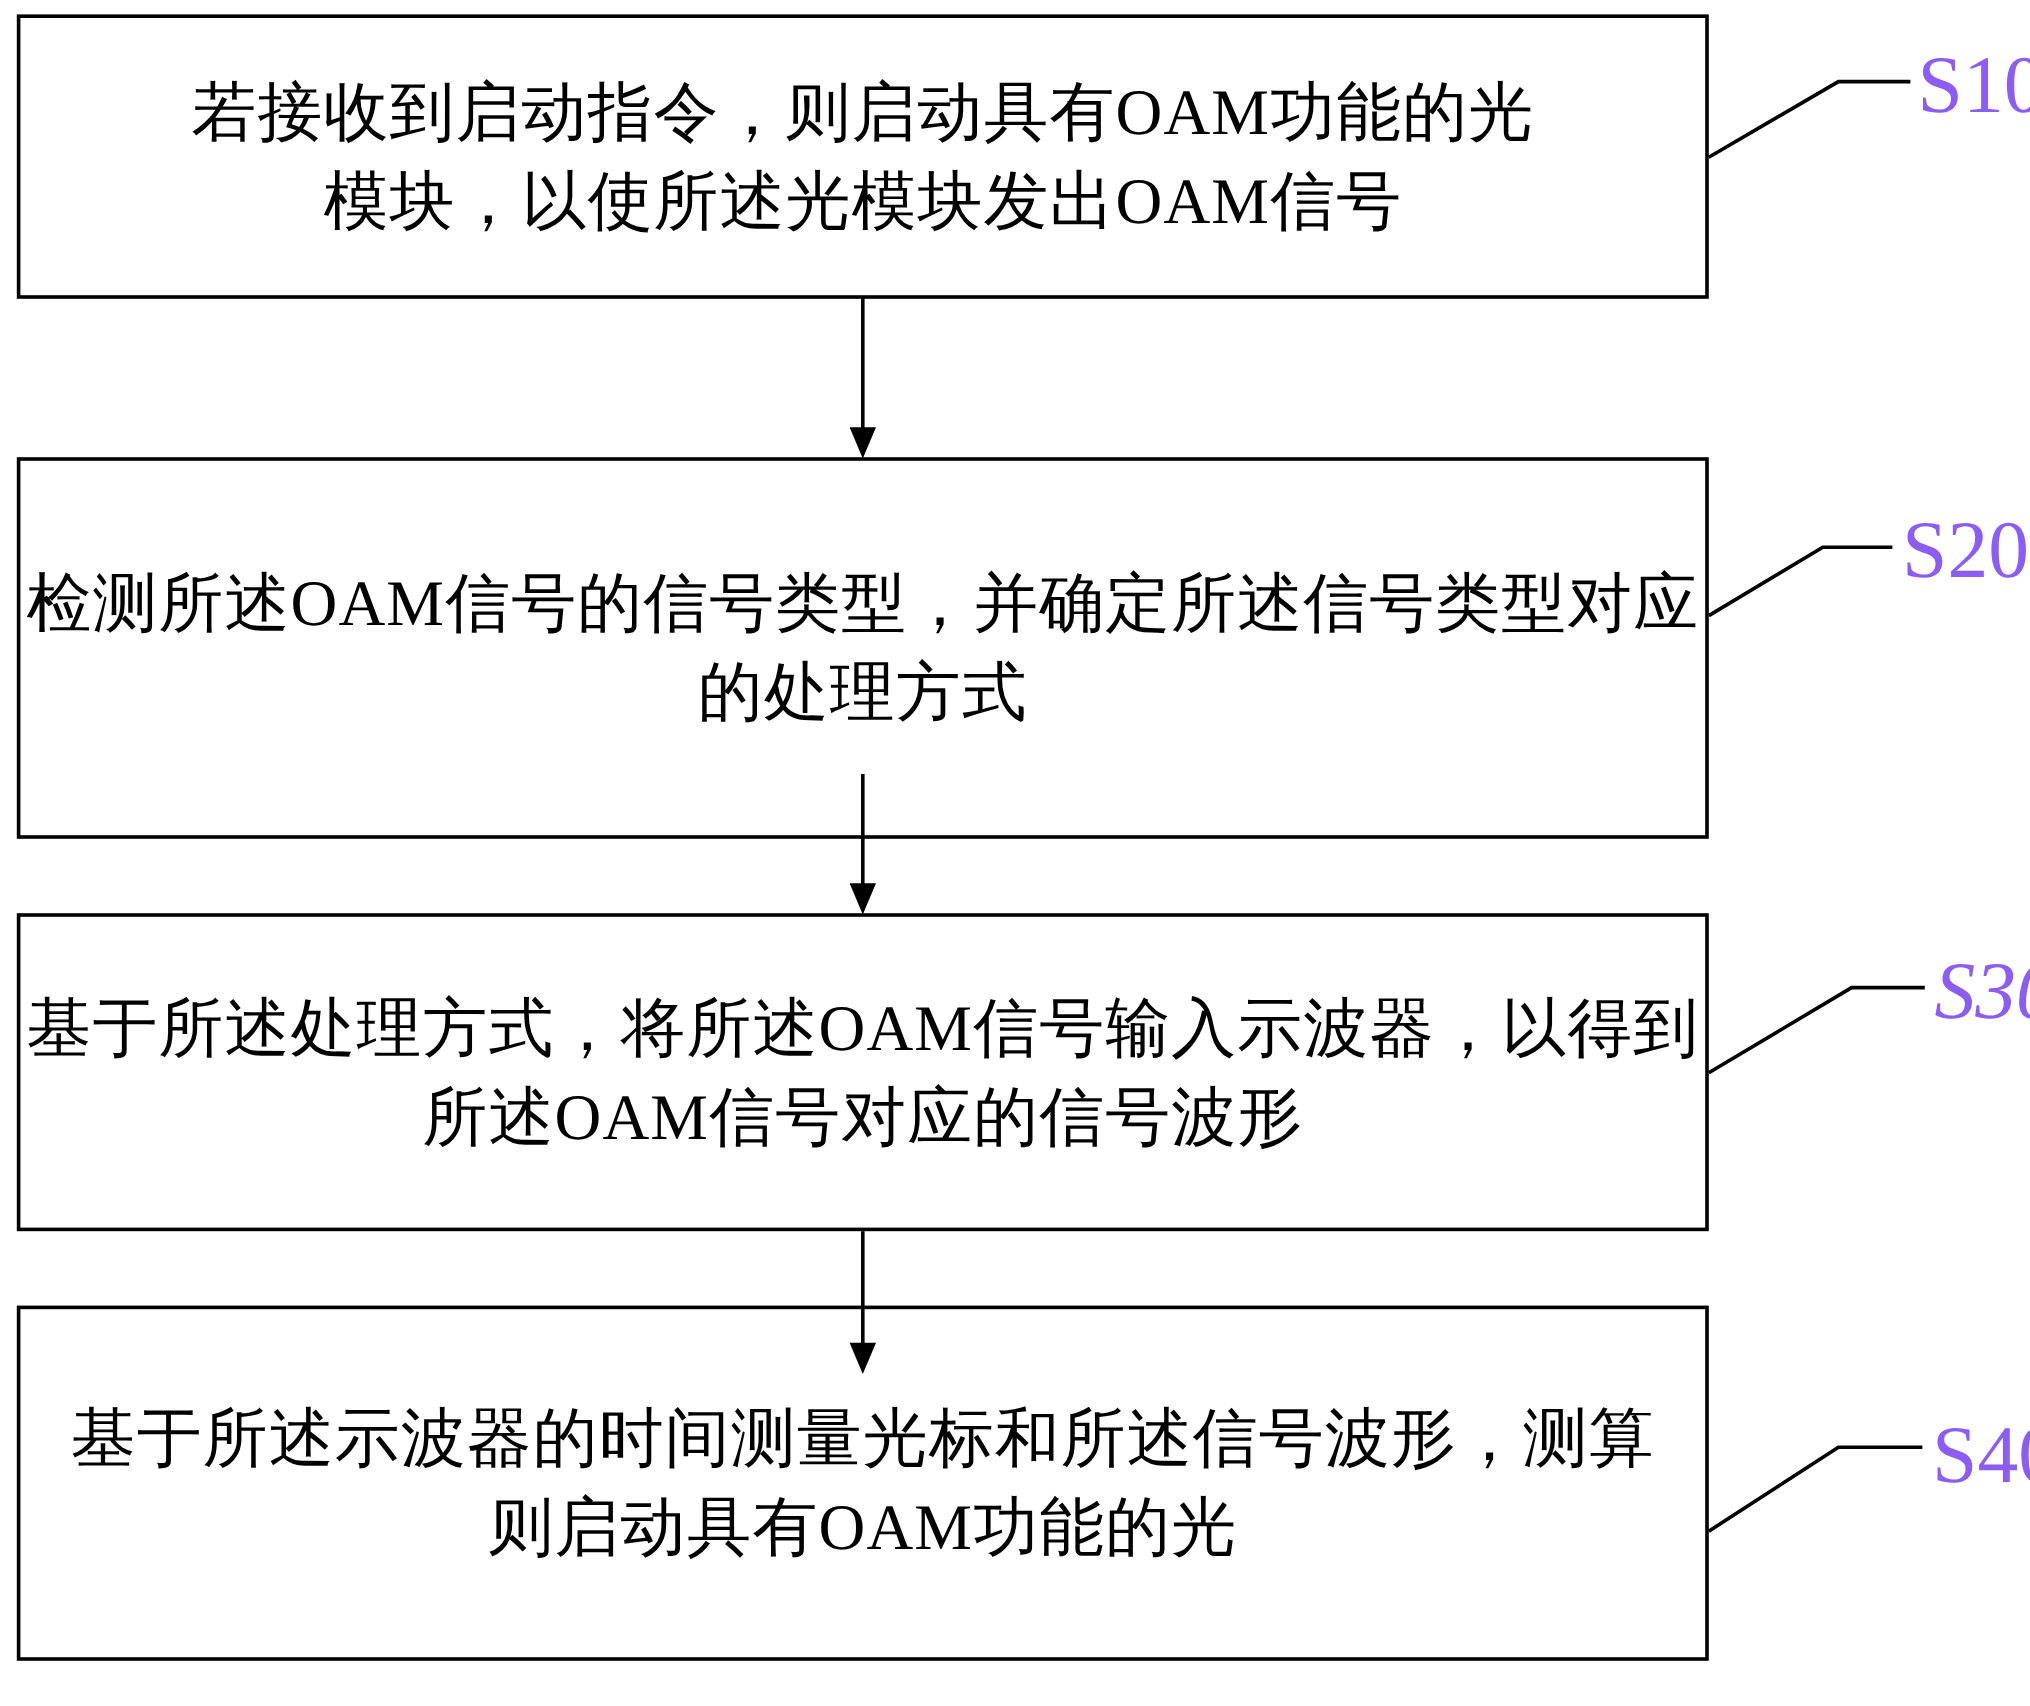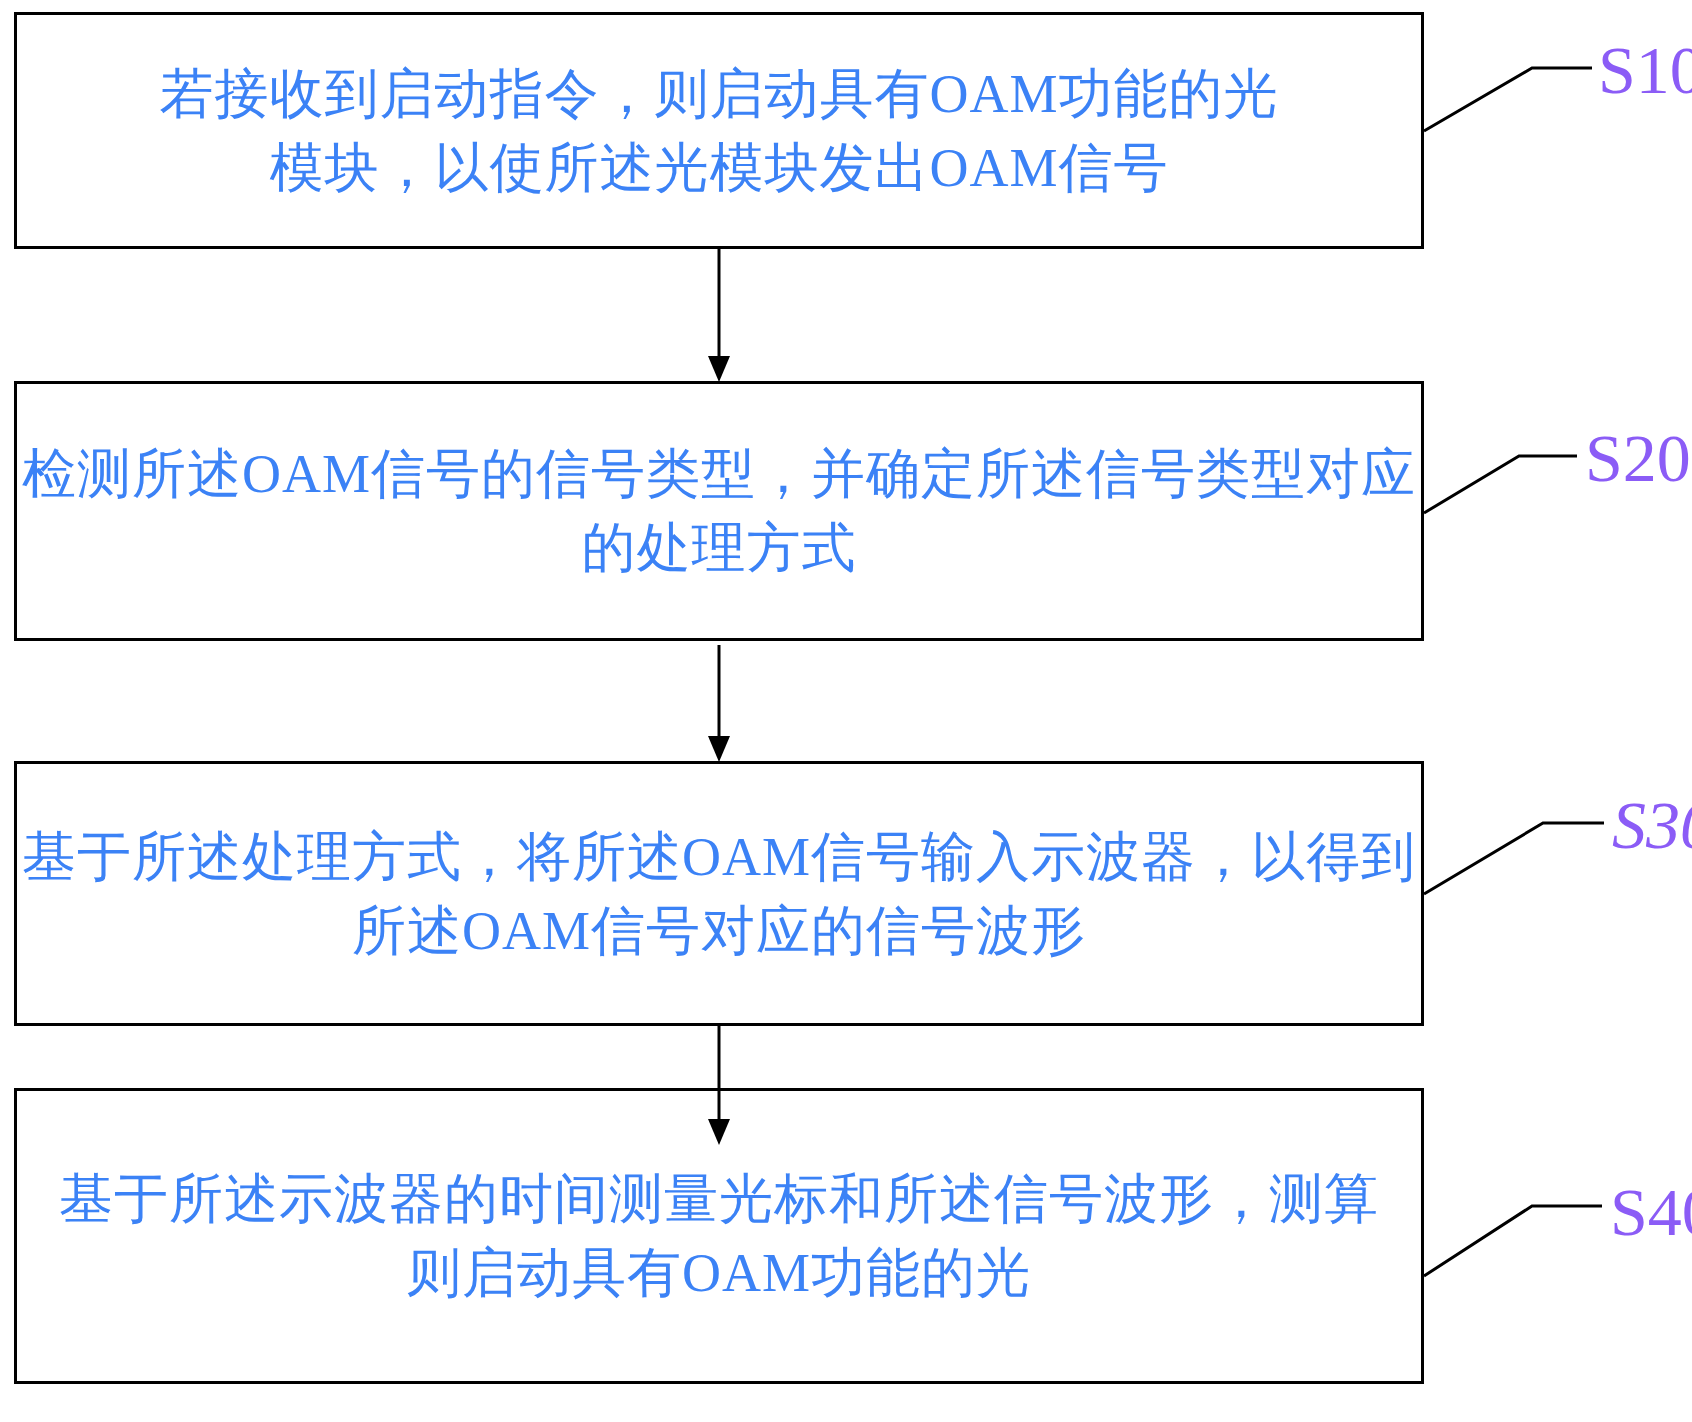--- a/index.html
+++ b/index.html
@@ -17,31 +17,31 @@
   .box{
     position:absolute;
     left:14px;
     width:1410px;
     border:3px solid #000000;
     box-sizing:border-box;
     display:flex;
     flex-direction:column;
     justify-content:center;
     align-items:center;
-    color:#3b82f6;
+    color:#000000;
   }
   .box .line{
     white-space:nowrap;
     text-align:center;
     font-size:54px;
     line-height:74px;
     letter-spacing:1px;
   }
   .box1{top:12px;height:237px;}
-  .box2{top:381px;height:260px;}
+  .box2{top:381px;height:318px;}
   .box3{top:761px;height:265px;}
   .box4{top:1088px;height:296px;}
   .step-label{
     position:absolute;
     font-size:68px;
     line-height:52px;
     color:#8b5cf6;
     white-space:nowrap;
   }
   .label1{left:1598px;top:44px;}

